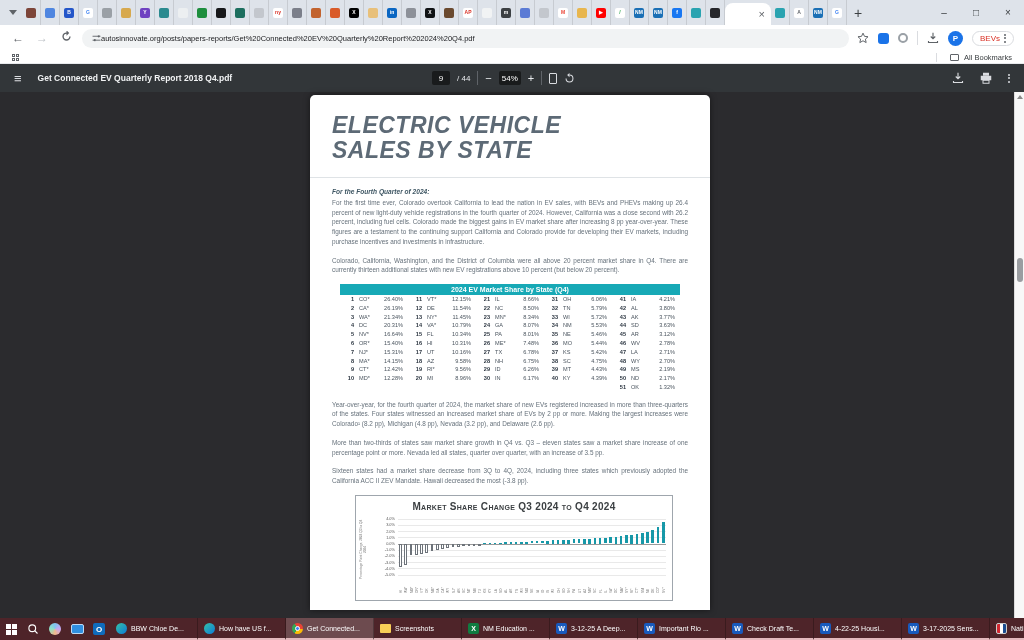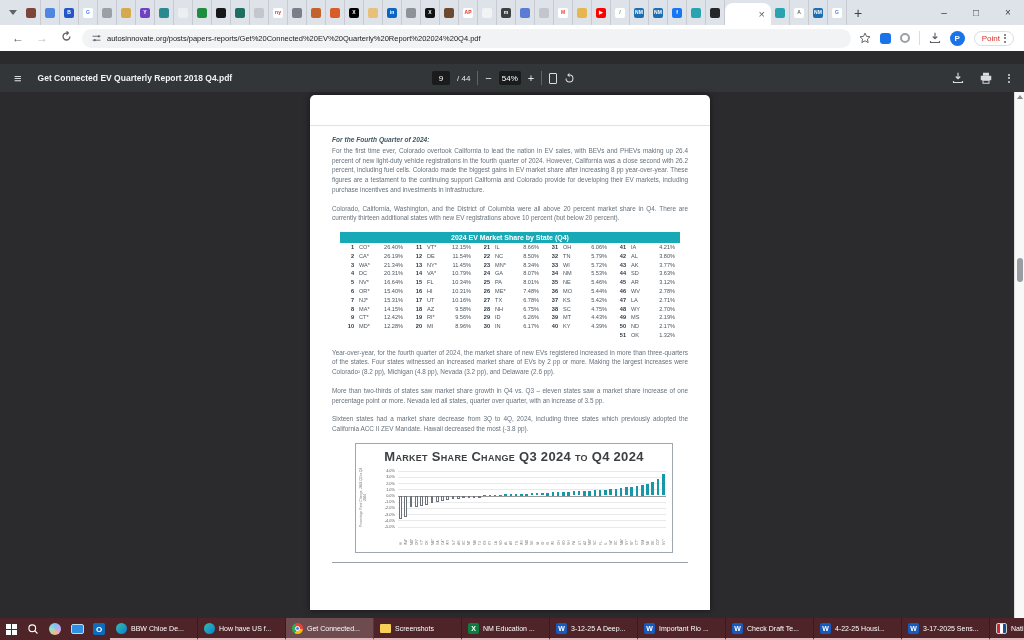--- a/index.html
+++ b/index.html
@@ -17,21 +17,21 @@
   .active-tab { width:46px; height:22px; margin-top:3px; background:#ffffff; border-radius:8px 8px 0 0; display:flex; align-items:center; justify-content:flex-end; padding-right:6px; }
   .tab-close { color:#5f6368; font-size:11px; line-height:1; }
   .new-tab { width:22px; height:22px; display:flex; align-items:center; justify-content:center; color:#3c4043; font-size:14px; }
   .win-controls { margin-left:auto; display:flex; align-items:center; height:25px; }
   .win-btn { width:32px; height:25px; display:flex; align-items:center; justify-content:center; color:#3c4043; font-size:10px; }
 
   
   .toolbar { position:absolute; top:25px; left:0; width:1024px; height:26px; background:#ffffff; display:flex; align-items:center; padding:0 10px; gap:8px; }
   .nav-ic { font-size:12px; color:#5f6368; width:16px; text-align:center; }
   .nav-ic.disabled { color:#bdc1c6; }
-  .omnibox { flex:1; height:19px; background:#f1f3f4; border-radius:10px; display:flex; align-items:center; padding:0 10px; gap:6px; }
+  .omnibox { flex:1; height:19px; background:#f1f3f4; border-radius:10px; display:flex; align-items:center; padding:0 10px; }
   .url-text { font-size:7.5px; color:#202124; white-space:nowrap; overflow:hidden; }
   .tb-right { display:flex; align-items:center; gap:9px; }
   .ext-blue { width:11px; height:11px; border-radius:3px; background:#1a73e8; }
   .ext-ring { width:10px; height:10px; border-radius:50%; border:2px solid #9aa0a6; }
   .tb-sep { width:1px; height:14px; background:#dadce0; }
   .avatar { width:15px; height:15px; border-radius:50%; background:#1a73e8; color:#fff; font-size:8px; font-weight:bold; display:flex; align-items:center; justify-content:center; }
   .error-chip { display:flex; align-items:center; gap:4px; border:1px solid #dadce0; border-radius:10px; padding:2px 7px; }
   .error-txt { color:#d93025; font-size:8px; }
   .kebab { display:flex; flex-direction:column; gap:1.5px; }
   .kebab i { width:2px; height:2px; border-radius:50%; background:#5f6368; }
@@ -73,21 +73,21 @@
   .ev-table { width:340px; margin:2px auto 8px auto; }
   .ev-title { background:#17a9b6; color:#ffffff; font-size:7px; font-weight:bold; text-align:center; height:11px; line-height:11px; }
   .ev-grid { display:grid; grid-template-columns:repeat(5, 17px 27px 24px); }
   .ev-grid span { font-size:5.6px; line-height:8.8px; color:#4a545e; white-space:nowrap; }
   .ev-grid .rk { font-weight:bold; color:#2b3540; text-align:right; padding-right:3px; }
   .ev-grid .st { text-align:left; padding-left:2px; }
   .ev-grid .pc { text-align:right; padding-right:5px; }
 
   
   .chart { width:318px; margin:6px 0 0 45px; border:1px solid #9fa6ad; background:#fff; padding:5px 8px 4px 8px; position:relative; }
-  .chart-title { font-size:13px; font-weight:bold; color:#3c4043; text-align:center; font-variant:small-caps; letter-spacing:.3px; }
+  .chart-title { font-size:10px; font-weight:bold; color:#3c4043; text-align:center; font-variant:small-caps; letter-spacing:.3px; }
   .chart-ylabel { position:absolute; left:3px; top:22px; height:62px; writing-mode:vertical-rl; transform:rotate(180deg); font-size:3.2px; color:#777; text-align:center; }
   .plot { position:relative; width:268px; height:62px; margin:4px 0 0 34px; }
   .gridline { position:absolute; left:0; width:100%; height:1px; background:#e9e9e9; }
   .gridline.zero { background:#9a9a9a; }
   .ytick { position:absolute; left:-28px; width:25px; text-align:right; font-size:3.9px; color:#555; }
   .bar { position:absolute; width:2.6px; }
   .bar.pos { background:#1798a8; }
   .bar.neg { background:#ffffff; border:0.5px solid #6d737a; }
   .xlab { position:absolute; font-size:3.2px; color:#777; transform:rotate(-90deg); transform-origin:0 0; white-space:nowrap; }
   .xlab-row { position:relative; height:18px; }
@@ -284,30 +284,43 @@
         </svg>
       <span class="ext-blue"></span>
       <span class="ext-ring"></span>
       <span class="tb-sep"></span>
       <svg width="12" height="12" viewBox="0 0 16 16">
           <path d="M8 1v8M5 6l3 3 3-3" stroke="#5f6368" stroke-width="1.5" fill="none"></path>
           <path d="M2 12v2h12v-2" stroke="#5f6368" stroke-width="1.5" fill="none"></path>
         </svg>
       <span class="avatar">P</span>
       <span class="error-chip">
-        <span class="error-txt">Point</span>
+        <span class="error-txt">BEVs</span>
         <span class="kebab">
             <i></i>
             <i></i>
             <i></i>
           </span>
       </span>
     </div>
   </div>
 
+  <div class="bookmarks">
+    <span class="grid-ic">
+        <i></i>
+        <i></i>
+        <i></i>
+        <i></i>
+      </span>
+    <div class="allbk">
+      <span class="bk-sep"></span>
+      <span class="folder-ic"></span>
+      <span class="allbk-label">All Bookmarks</span>
+    </div>
+  </div>
 
   <div class="pdfbar">
     <span class="menu">≡</span>
     <span class="pdf-title">Get Connected EV Quarterly Report 2018 Q4.pdf</span>
     <div class="pdf-center">
       <span class="page-box">9</span>
       <span class="pdf-small">/ 44</span>
       <span class="pdf-sep"></span>
       <span class="zoom-btn">−</span>
       <span class="page-box">54%</span>
@@ -333,20 +346,24 @@
           <i style="background:#dadce0"></i>
           <i style="background:#dadce0"></i>
           <i style="background:#dadce0"></i>
         </span>
     </div>
   </div>
 
   <div class="pdf-area">
     <div class="page">
       <div class="page-pad">
+        <div class="doc-h1">
+          <div>ELECTRIC VEHICLE</div>
+          <div>SALES BY STATE</div>
+        </div>
         <hr class="doc-hr">
         <div class="doc-lead">For the Fourth Quarter of 2024:</div>
         <p class="doc-p">For the first time ever, Colorado overtook California to lead the nation in EV sales, with BEVs and PHEVs  making up 26.4 percent of new light-duty vehicle registrations in the fourth quarter of 2024. However, California was a close second with 26.2 percent, including fuel cells.  Colorado made the biggest gains in EV market share after increasing 8 pp year-over-year. These figures are a testament to the continuing support California and Colorado provide for developing their EV markets, including purchase incentives and investments in infrastructure.</p>
         <p class="doc-p">Colorado, California, Washington, and the District of Columbia were all above 20 percent market share in Q4. There are currently thirteen additional states with new EV registrations above 10 percent (but below 20 percent).</p>
 
         <div class="ev-table">
           <div class="ev-title">2024 EV Market Share by State (Q4)</div>
           <div class="ev-grid" id="ev-grid">
               <span class="rk">1</span>
               <span class="st">CO*</span>

